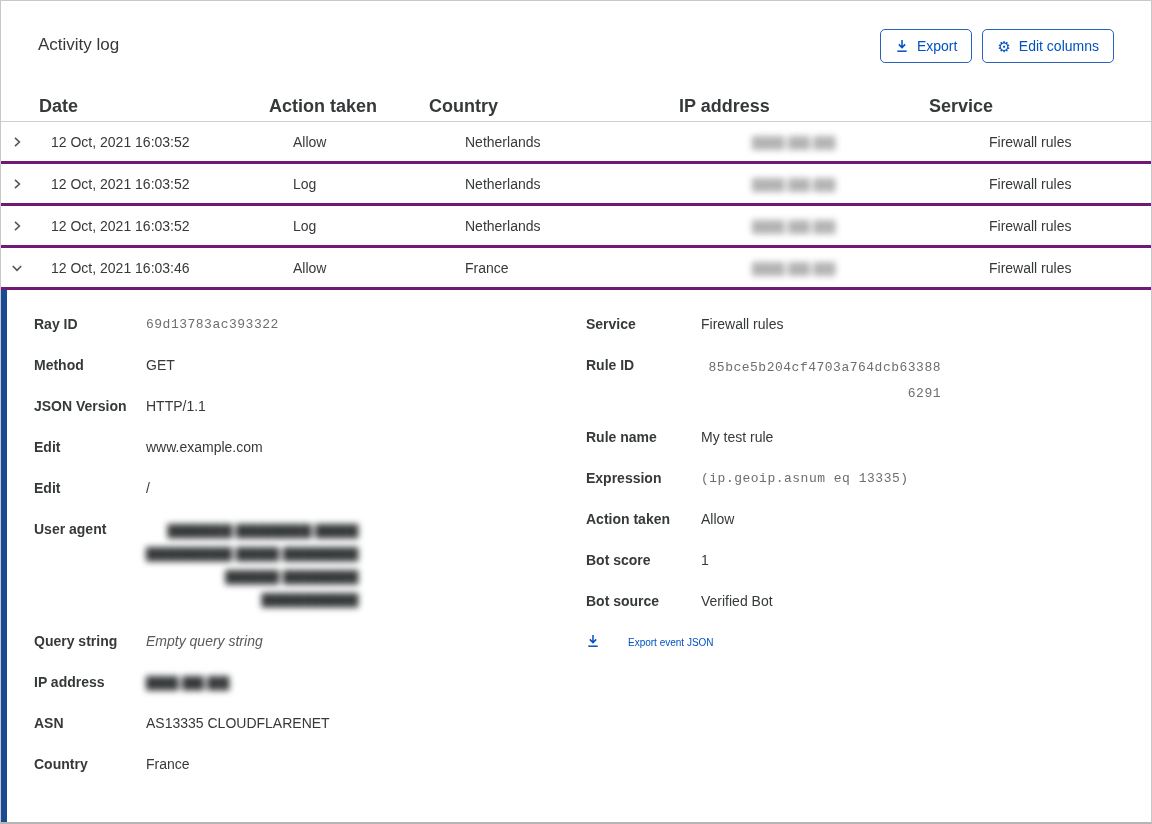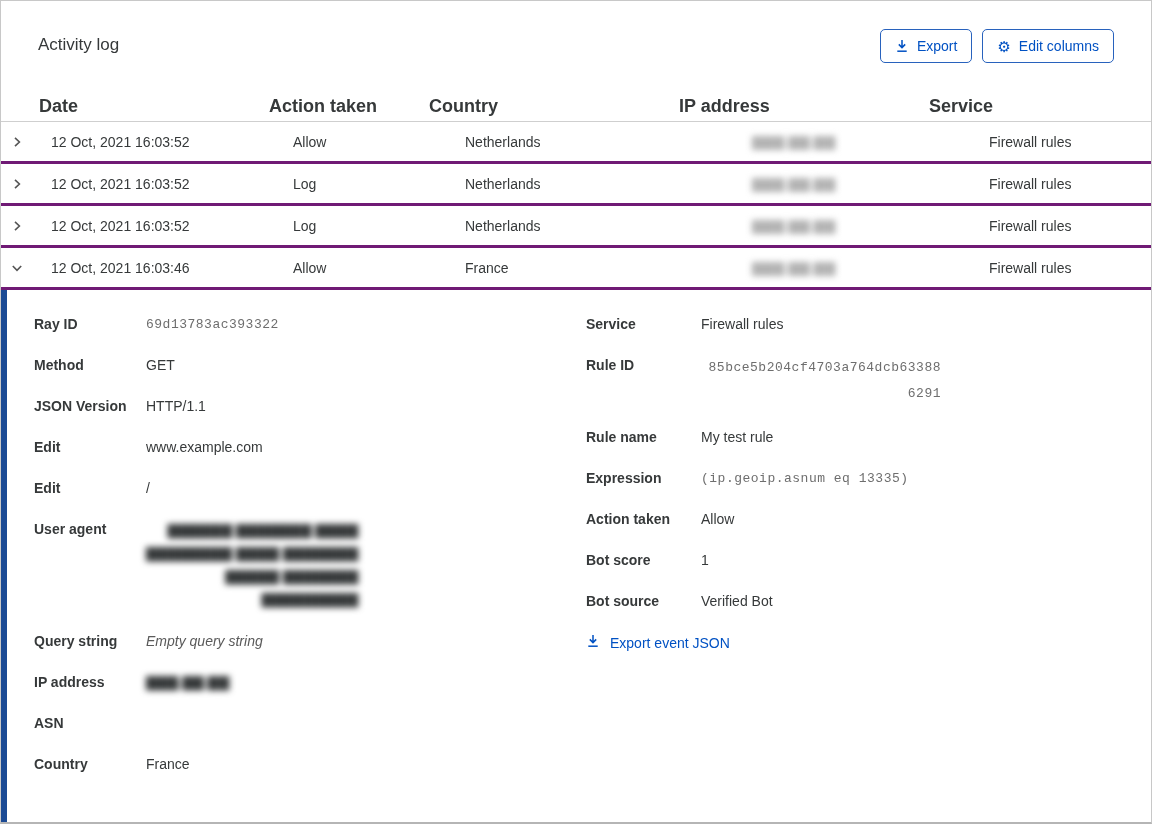--- a/index.html
+++ b/index.html
@@ -77,22 +77,22 @@
   .dvalue { color:#36393a;text-align:right; }
   .mono {
     font-family:"Liberation Mono","DejaVu Sans Mono",monospace;
     font-size:13px; color:#6e6e6e; letter-spacing:.5px;
   }
   .wrap-id { width:240px; word-break:break-all; line-height:26px; }
   .italic { font-style:italic; color:#5a5a5a; }
   .ua-line { display:block; line-height:23px; }
 
   .export-link {
-    display:inline-flex; align-items:center; gap:10px;
-    color:#0051c3; font-size:14px; cursor:pointer;
+    display:inline-flex; align-items:center; gap:28px;
+    color:#0051c3; font-size:10px; cursor:pointer;
     margin-top:2px;
   }
 </style>
 </head>
 <body>
 
 <div class="frame">
 
   <div class="panel-header">
     <div class="panel-title">Activity log</div>
@@ -209,20 +209,21 @@
       <div class="drow">
         <div class="dlabel">Query string</div>
         <div class="dvalue italic">Empty query string</div>
       </div>
       <div class="drow">
         <div class="dlabel">IP address</div>
         <div class="dvalue redacted">▇▇▇.▇▇.▇▇</div>
       </div>
       <div class="drow">
         <div class="dlabel">ASN</div>
+        <div class="dvalue">AS13335 CLOUDFLARENET</div>
       </div>
       <div class="drow">
         <div class="dlabel">Country</div>
         <div class="dvalue">France</div>
       </div>
     </div>
 
     <div class="dcol-right">
       <div class="drow">
         <div class="dlabel">Service</div>

